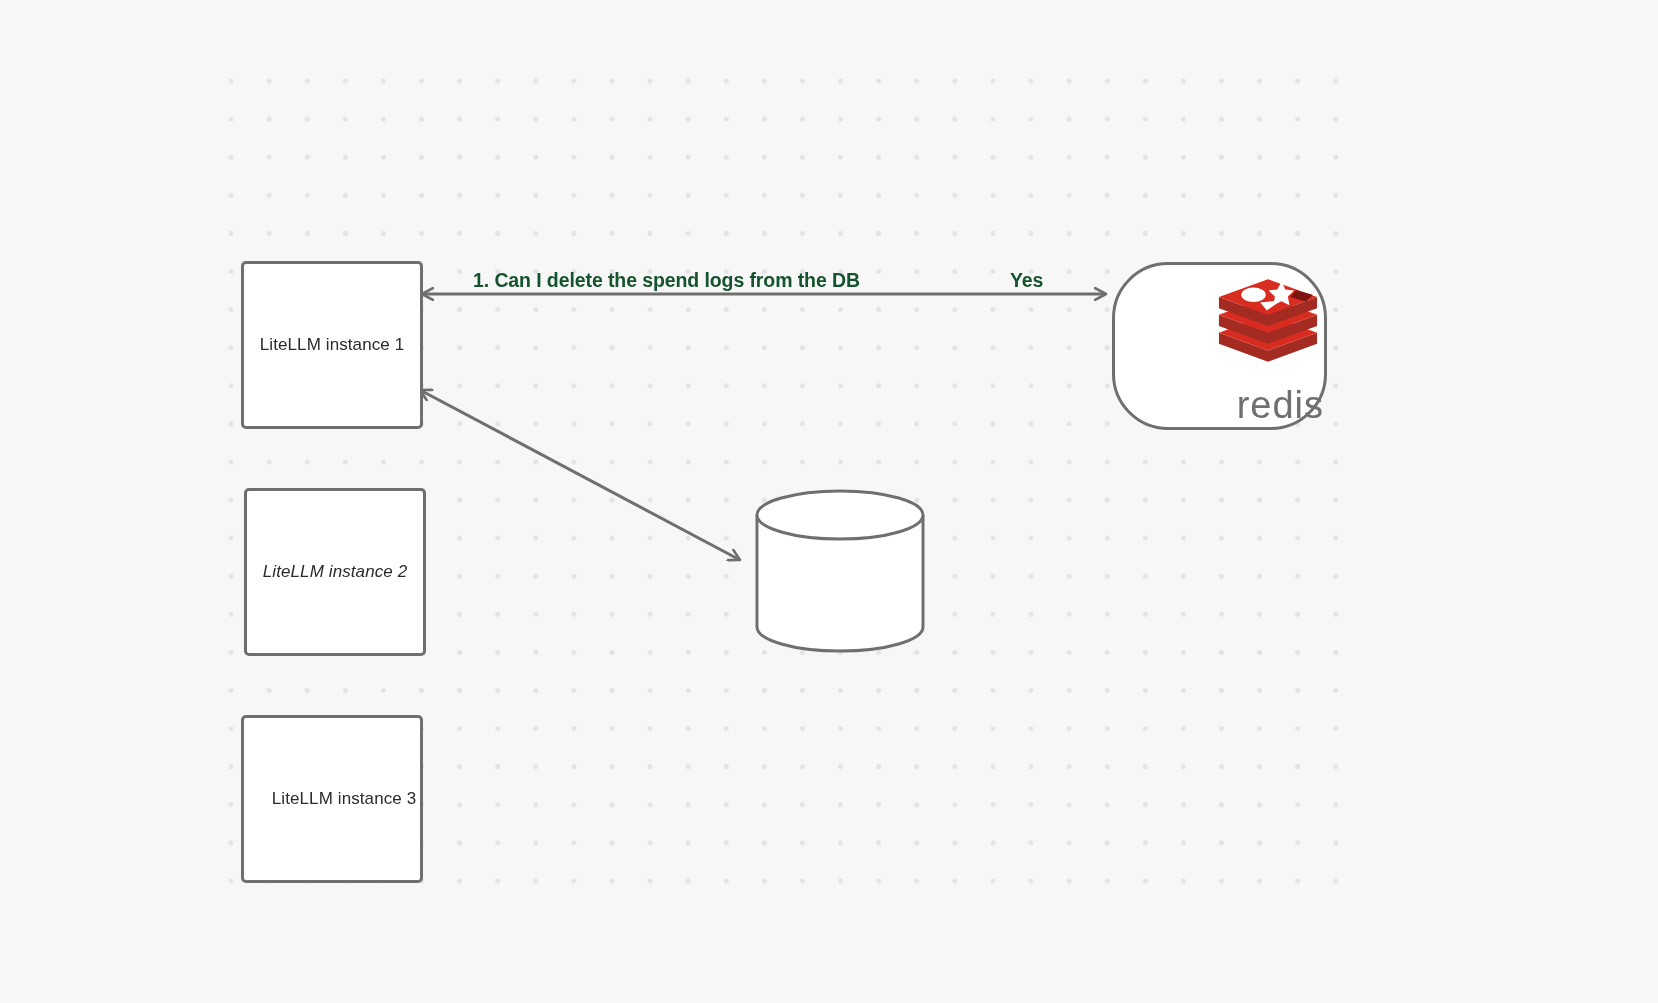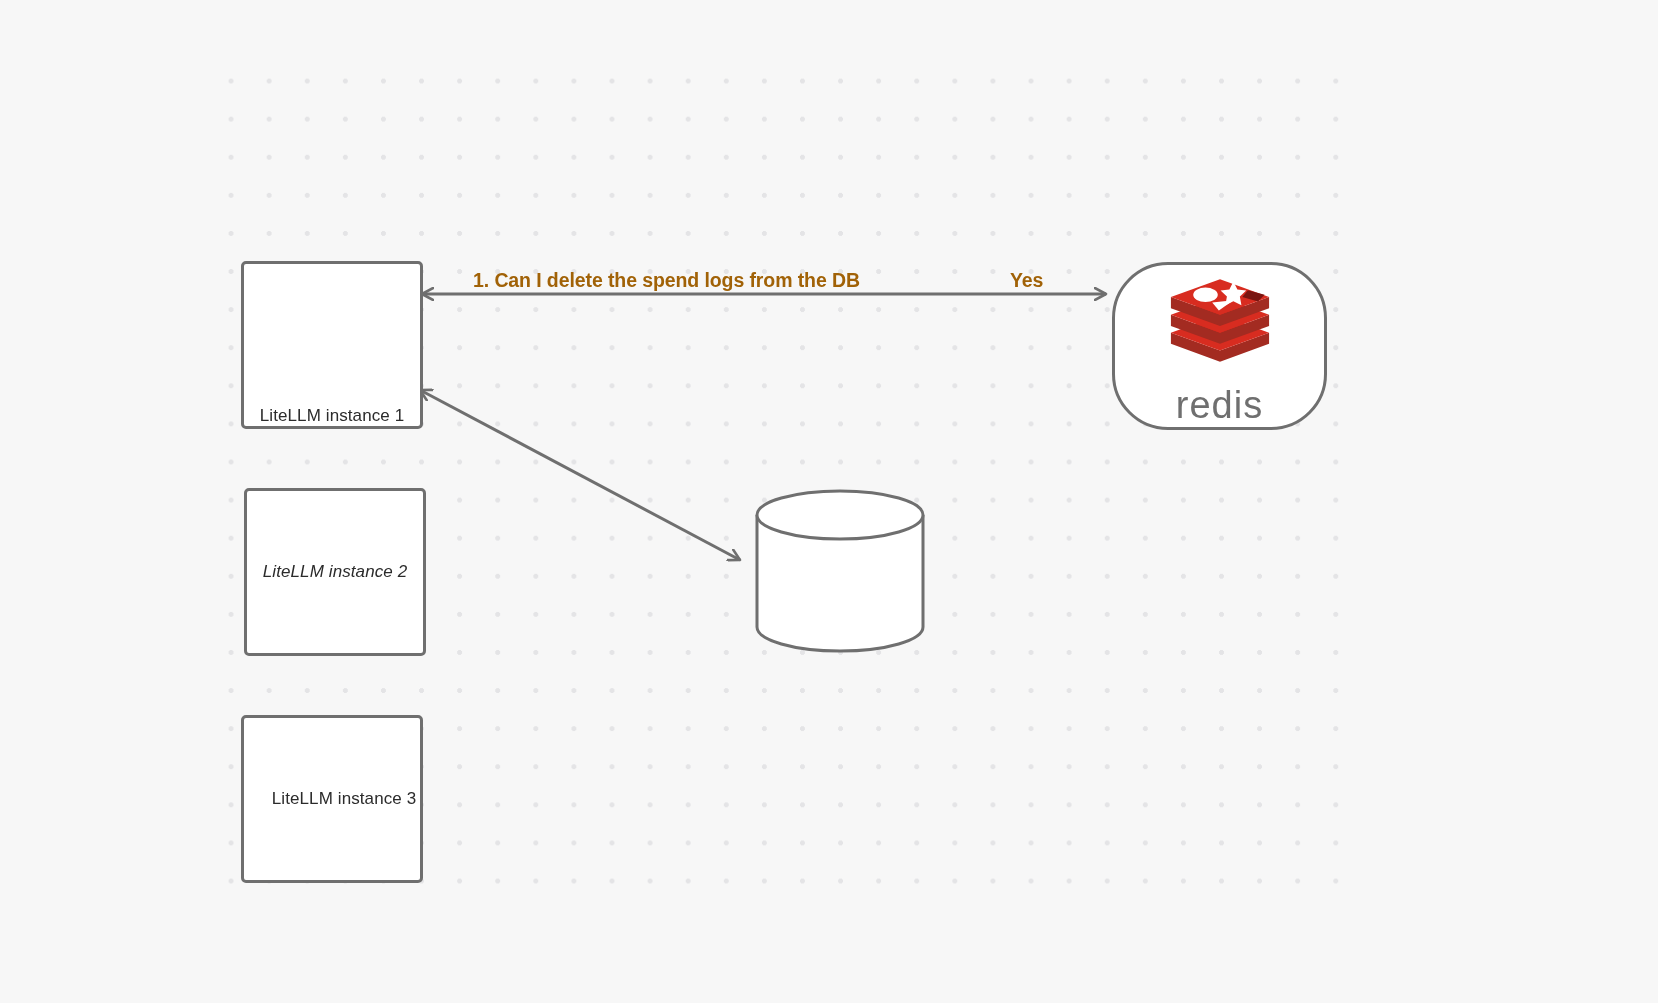--- a/index.html
+++ b/index.html
@@ -60,33 +60,34 @@
     border-radius: 5px;
   }
   .instance-label {
     font-size: 17px;
     color: #2b2b2b;
     font-family: "Liberation Sans", sans-serif;
     letter-spacing: 0.1px;
     white-space: nowrap;
   }
 
-  #node-litellm-1 { left: 241px; top: 261px; align-items: flex-end; }
+  #node-litellm-1 { left: 241px; top: 261px; }
   #node-litellm-2 { left: 244px; top: 488px; font-style: italic; }
   #node-litellm-3 { left: 241px; top: 715px; padding-left: 24px; }
 
   
   #node-redis {
     left: 1112px;
     top: 262px;
     width: 215px;
     height: 168px;
     border-radius: 56px;
     flex-direction: column;
     gap: 2px;
+    align-items: flex-end;
   }
 
   .redis-logo {
     width: 112px;
     height: 116px;
     display: block;
   }
 
   
   #node-db {
@@ -116,21 +117,21 @@
     font-weight: 400;
     letter-spacing: -0.5px;
   }
 
   
   .edge-label {
     position: absolute;
     font-family: "Liberation Sans", sans-serif;
     font-weight: bold;
     font-size: 19.5px;
-    color: #a16207;
+    color: #14532d;
     white-space: nowrap;
     letter-spacing: -0.1px;
     background: transparent;
   }
   #label-step-1 { left: 473px; top: 269px; }
   #label-yes    { left: 966px; top: 269px; margin-left: 44px; }
   #label-step-2 { left: 551px; top: 435px; }
 </style>
 </head>
 <body>

